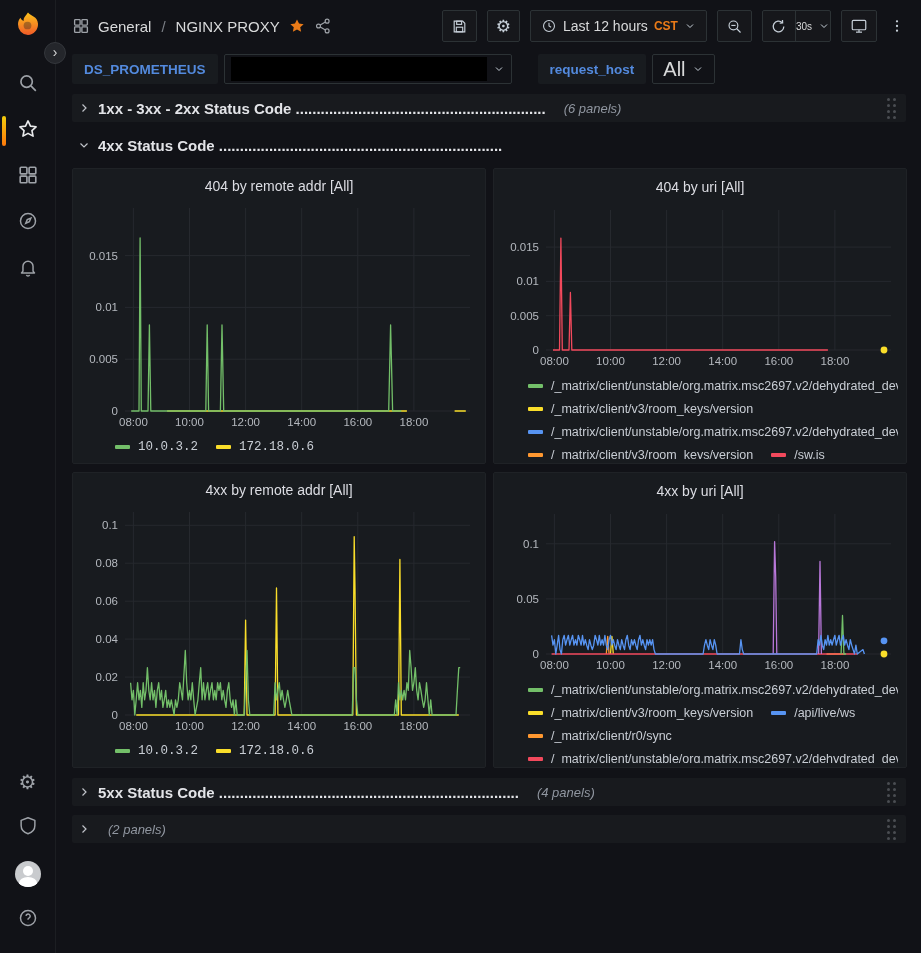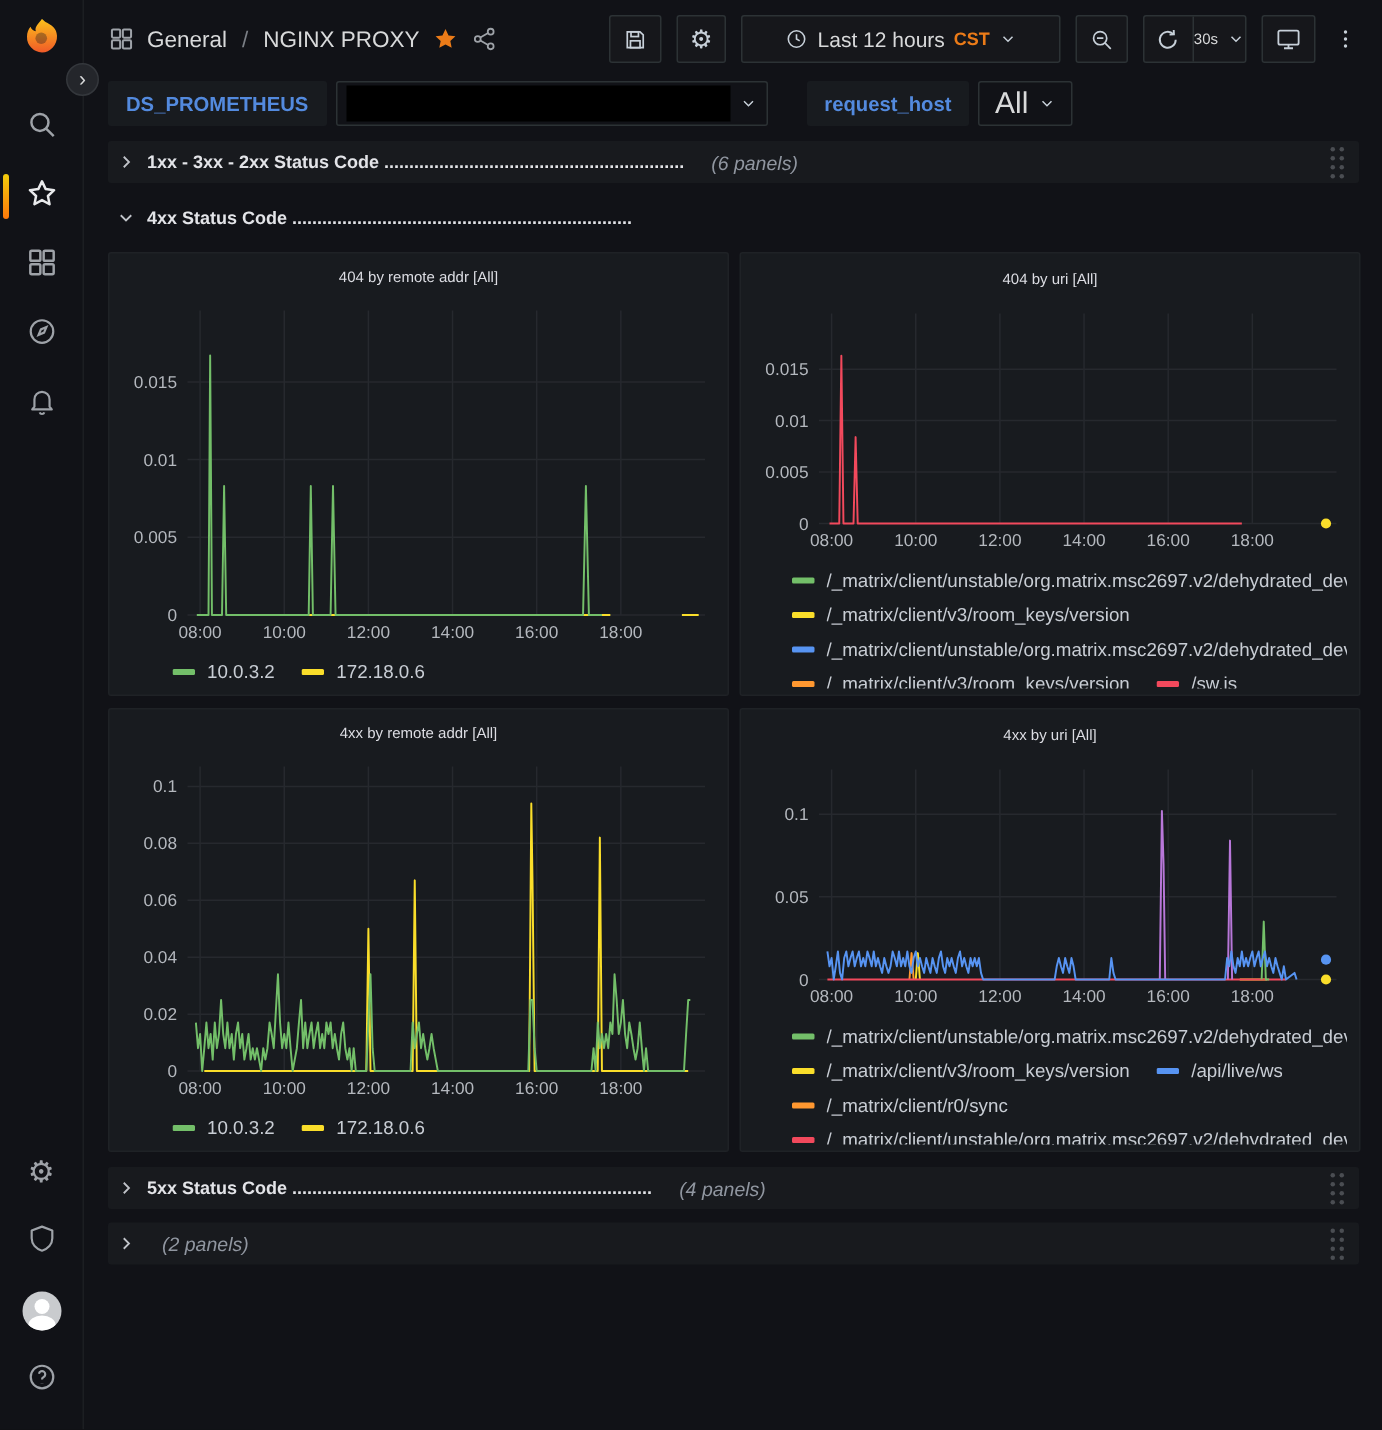--- a/index.html
+++ b/index.html
@@ -54,21 +54,21 @@
   .crumb .sep { color: #7b7f86; margin: 0 2px; }
   .crumb-link { color: #d8d9da; cursor: pointer; }
   .icon-btn {
     height: 32px; min-width: 32px; display: inline-flex; align-items: center; justify-content: center;
     background: transparent; border: none; color: #9ea2a8; cursor: pointer; border-radius: 2px; gap: 6px;
   }
   .boxed {
     border: 1px solid #2c3235; background: #16171b; padding: 0 8px;
   }
   .topbar-right { margin-left: auto; display: flex; align-items: center; gap: 10px; }
-  .time-btn { font-size: 14px; color: #d8d9da; padding: 0 28px; }
+  .time-btn { font-size: 14px; color: #d8d9da; padding: 0 10px; }
   .tz { color: #eb7b18; font-size: 12px; font-weight: 700; }
   .btn-group { display: flex; align-items: stretch; border: 1px solid #2c3235; border-radius: 2px; background: #16171b; }
   .btn-group .icon-btn { border: none; height: 30px; }
   .btn-group .divider { width: 1px; background: #2c3235; }
   .interval-label { font-size: 10px; color: #d8d9da; }
 
   
   .varbar { display: flex; align-items: center; padding: 2px 14px 8px 16px; gap: 6px; }
   .var-label {
     height: 30px; display: flex; align-items: center; padding: 0 12px;
@@ -84,42 +84,42 @@
   .var-value { color: #d8d9da; font-size: 20px; }
   .spacer20 { width: 14px; }
 
   
   .dash { flex: 1; padding: 2px 15px 0 16px; overflow: hidden; }
   .row-head {
     height: 28px; display: flex; align-items: center; gap: 8px; padding: 0 8px 0 6px;
     border-radius: 2px; margin-bottom: 9px; cursor: pointer;
   }
   .row-head.collapsed { background: #181a1e; }
-  .row-title { font-size: 12px; font-weight: 700; color: #e3e4e8; white-space: nowrap; overflow: hidden; }
+  .row-title { font-size: 15px; font-weight: 700; color: #e3e4e8; white-space: nowrap; overflow: hidden; }
   .row-count { font-size: 13px; font-style: italic; color: #9096a0; margin-left: 10px; white-space: nowrap; }
   .row-chevron { color: #c0c3c9; display: flex; align-items: center; }
   .row-drag { margin-left: auto; display: grid; grid-template-columns: repeat(2, 3px); grid-gap: 3px; cursor: grab; padding: 2px; }
   .row-drag i { width: 3px; height: 3px; border-radius: 50%; background: #4a4d52; display: block; }
 
   .panel-grid { display: grid; grid-template-columns: 414px 414px; grid-gap: 8px 7px; margin-bottom: 10px; }
   .panel {
     width: 414px; height: 296px; background: #181b1f; border: 1px solid #1f2226; border-radius: 2px;
     padding: 5px 8px 4px 8px; overflow: hidden; display: flex; flex-direction: column;
   }
   .panel-title {
     height: 26px; display: flex; align-items: center; justify-content: center;
-    font-size: 10px; font-weight: 500; color: #dcdde3; cursor: pointer; white-space: nowrap;
+    font-size: 14px; font-weight: 500; color: #dcdde3; cursor: pointer; white-space: nowrap;
   }
   .chart-area { cursor: crosshair; }
   svg text.tick { fill: #b4b8be; font-size: 11.5px; font-family: "Liberation Sans", sans-serif; }
   svg line.grid { stroke: #26292e; stroke-width: 1; }
 
   .legend { display: flex; flex-wrap: wrap; column-gap: 18px; align-content: flex-start; overflow: hidden; margin-top: 2px; padding-left: 34px; }
   .legend.wrap { height: 86px; padding-left: 26px; }
-  .legend.inline { height: 26px; align-items: flex-start; }
+  .legend.inline { height: 26px; align-items: flex-start; font-family: Liberation Mono, monospace; }
   .legend-item { display: flex; align-items: center; gap: 8px; height: 23px; max-width: 100%; overflow: hidden; cursor: pointer; }
   .legend-swatch { width: 15px; height: 4px; border-radius: 1px; flex: 0 0 15px; }
   .legend-label { font-size: 12.5px; color: #c8cdd4; white-space: nowrap; overflow: hidden; }
 </style>
 </head>
 <body>
 
 <div class="app">
 
   <aside class="sidebar">

